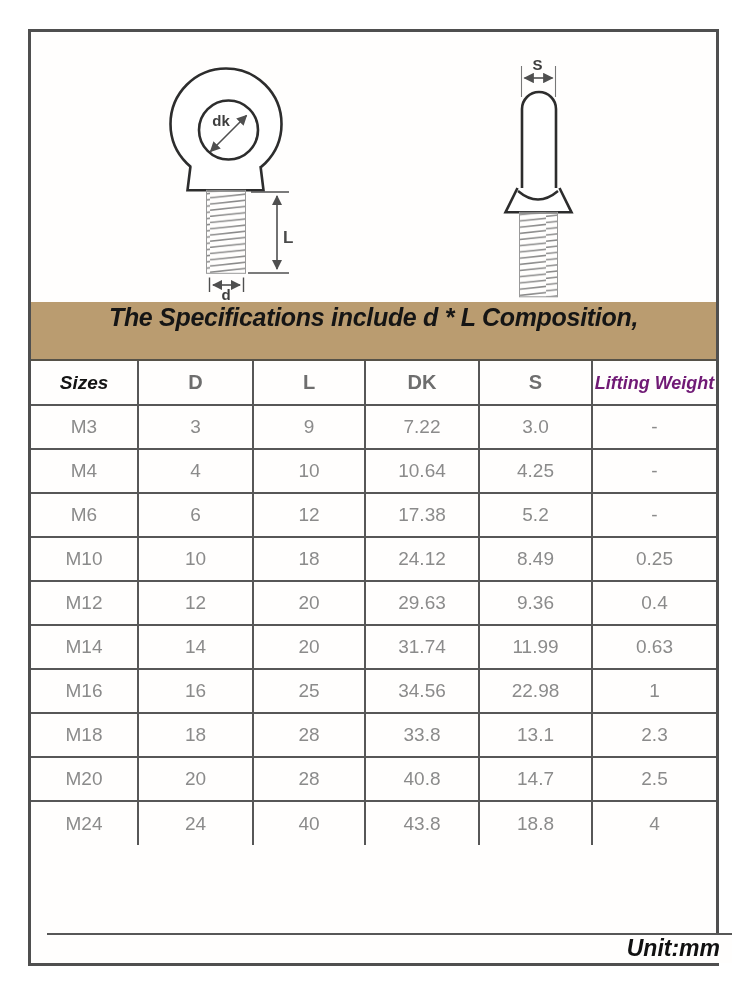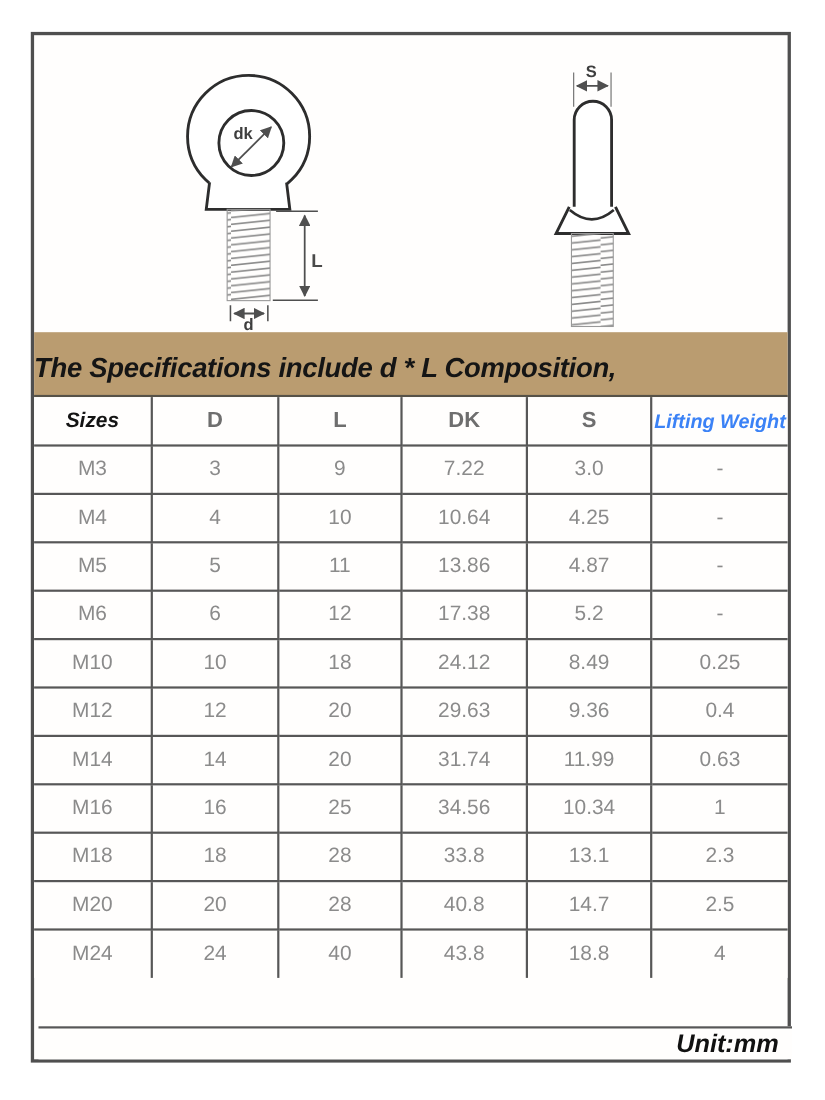--- a/index.html
+++ b/index.html
@@ -11,21 +11,21 @@
   .frame {
     position: absolute; left: 28px; top: 29px; width: 691px; height: 937px;
     border: 3px solid #4f4f4f; background: #fffefd;
   }
   .drawings {
     position: absolute; top: 0; left: 0; width: 685px; height: 270px;
   }
   .banner {
     position: absolute; top: 270px; left: 0; width: 685px; height: 59px;
     background: #ba9c70; border-bottom: 2px solid #565248;
-    padding-top: 19px;
+    text-align: center; padding-top: 1px;
   }
   .banner div {
     font-style: italic; font-weight: bold; color: #151515;
     font-size: 25px; line-height: 28px; letter-spacing: -0.3px;
   }
   .spec-table {
     position: absolute; top: 329px; left: 0;
     border-collapse: collapse; table-layout: fixed; width: 685px;
     background: #fffefd;
   }
@@ -37,25 +37,25 @@
   .spec-table tbody tr:last-child td { border-bottom: none; margin-left: 25px; }
   .spec-table thead th { height: 44px; }
   .spec-table tbody td {
     height: 44px; color: #8b8b8b; font-size: 19px; font-weight: 400;
   }
   th.h-dark {
     color: #141414; font-style: italic; font-weight: bold; font-size: 19px;
   }
   th.h-gray { color: #6e6e6e; font-weight: bold; font-size: 20px; }
   th.h-lifting {
-    color: #3b82f6; font-style: italic; font-weight: bold; font-size: 18px;
+    color: #701a75; font-style: italic; font-weight: bold; font-size: 18px;
     line-height: 20px; text-align: center;
   }
   .unit-row {
-    position: absolute; bottom: 0; left: 4px; width: 685px; height: 30px;
+    position: absolute; bottom: 0; left: 16px; width: 685px; height: 30px;
     border-top: 2px solid #575757; background: #fffefd;
     text-align: right; padding-right: 12px; line-height: 26px;
   }
   .unit-row span {
     font-style: italic; font-weight: bold; font-size: 23px; color: #111111;
   }
   svg text.dim-label {
     font-family: "Liberation Sans", sans-serif; font-weight: bold;
     font-size: 15px; fill: #3e3e3e;
   }
@@ -144,28 +144,20 @@
           </tr>
           <tr>
             <td>M4</td>
             <td>4</td>
             <td>10</td>
             <td>10.64</td>
             <td>4.25</td>
             <td>-</td>
           </tr>
           <tr>
-            <td>M5</td>
-            <td>5</td>
-            <td>11</td>
-            <td>13.86</td>
-            <td>4.87</td>
-            <td>-</td>
-          </tr>
-          <tr>
             <td>M6</td>
             <td>6</td>
             <td>12</td>
             <td>17.38</td>
             <td>5.2</td>
             <td>-</td>
           </tr>
           <tr>
             <td>M10</td>
             <td>10</td>
@@ -188,21 +180,21 @@
             <td>20</td>
             <td>31.74</td>
             <td>11.99</td>
             <td>0.63</td>
           </tr>
           <tr>
             <td>M16</td>
             <td>16</td>
             <td>25</td>
             <td>34.56</td>
-            <td>10.34</td>
+            <td>22.98</td>
             <td>1</td>
           </tr>
           <tr>
             <td>M18</td>
             <td>18</td>
             <td>28</td>
             <td>33.8</td>
             <td>13.1</td>
             <td>2.3</td>
           </tr>

